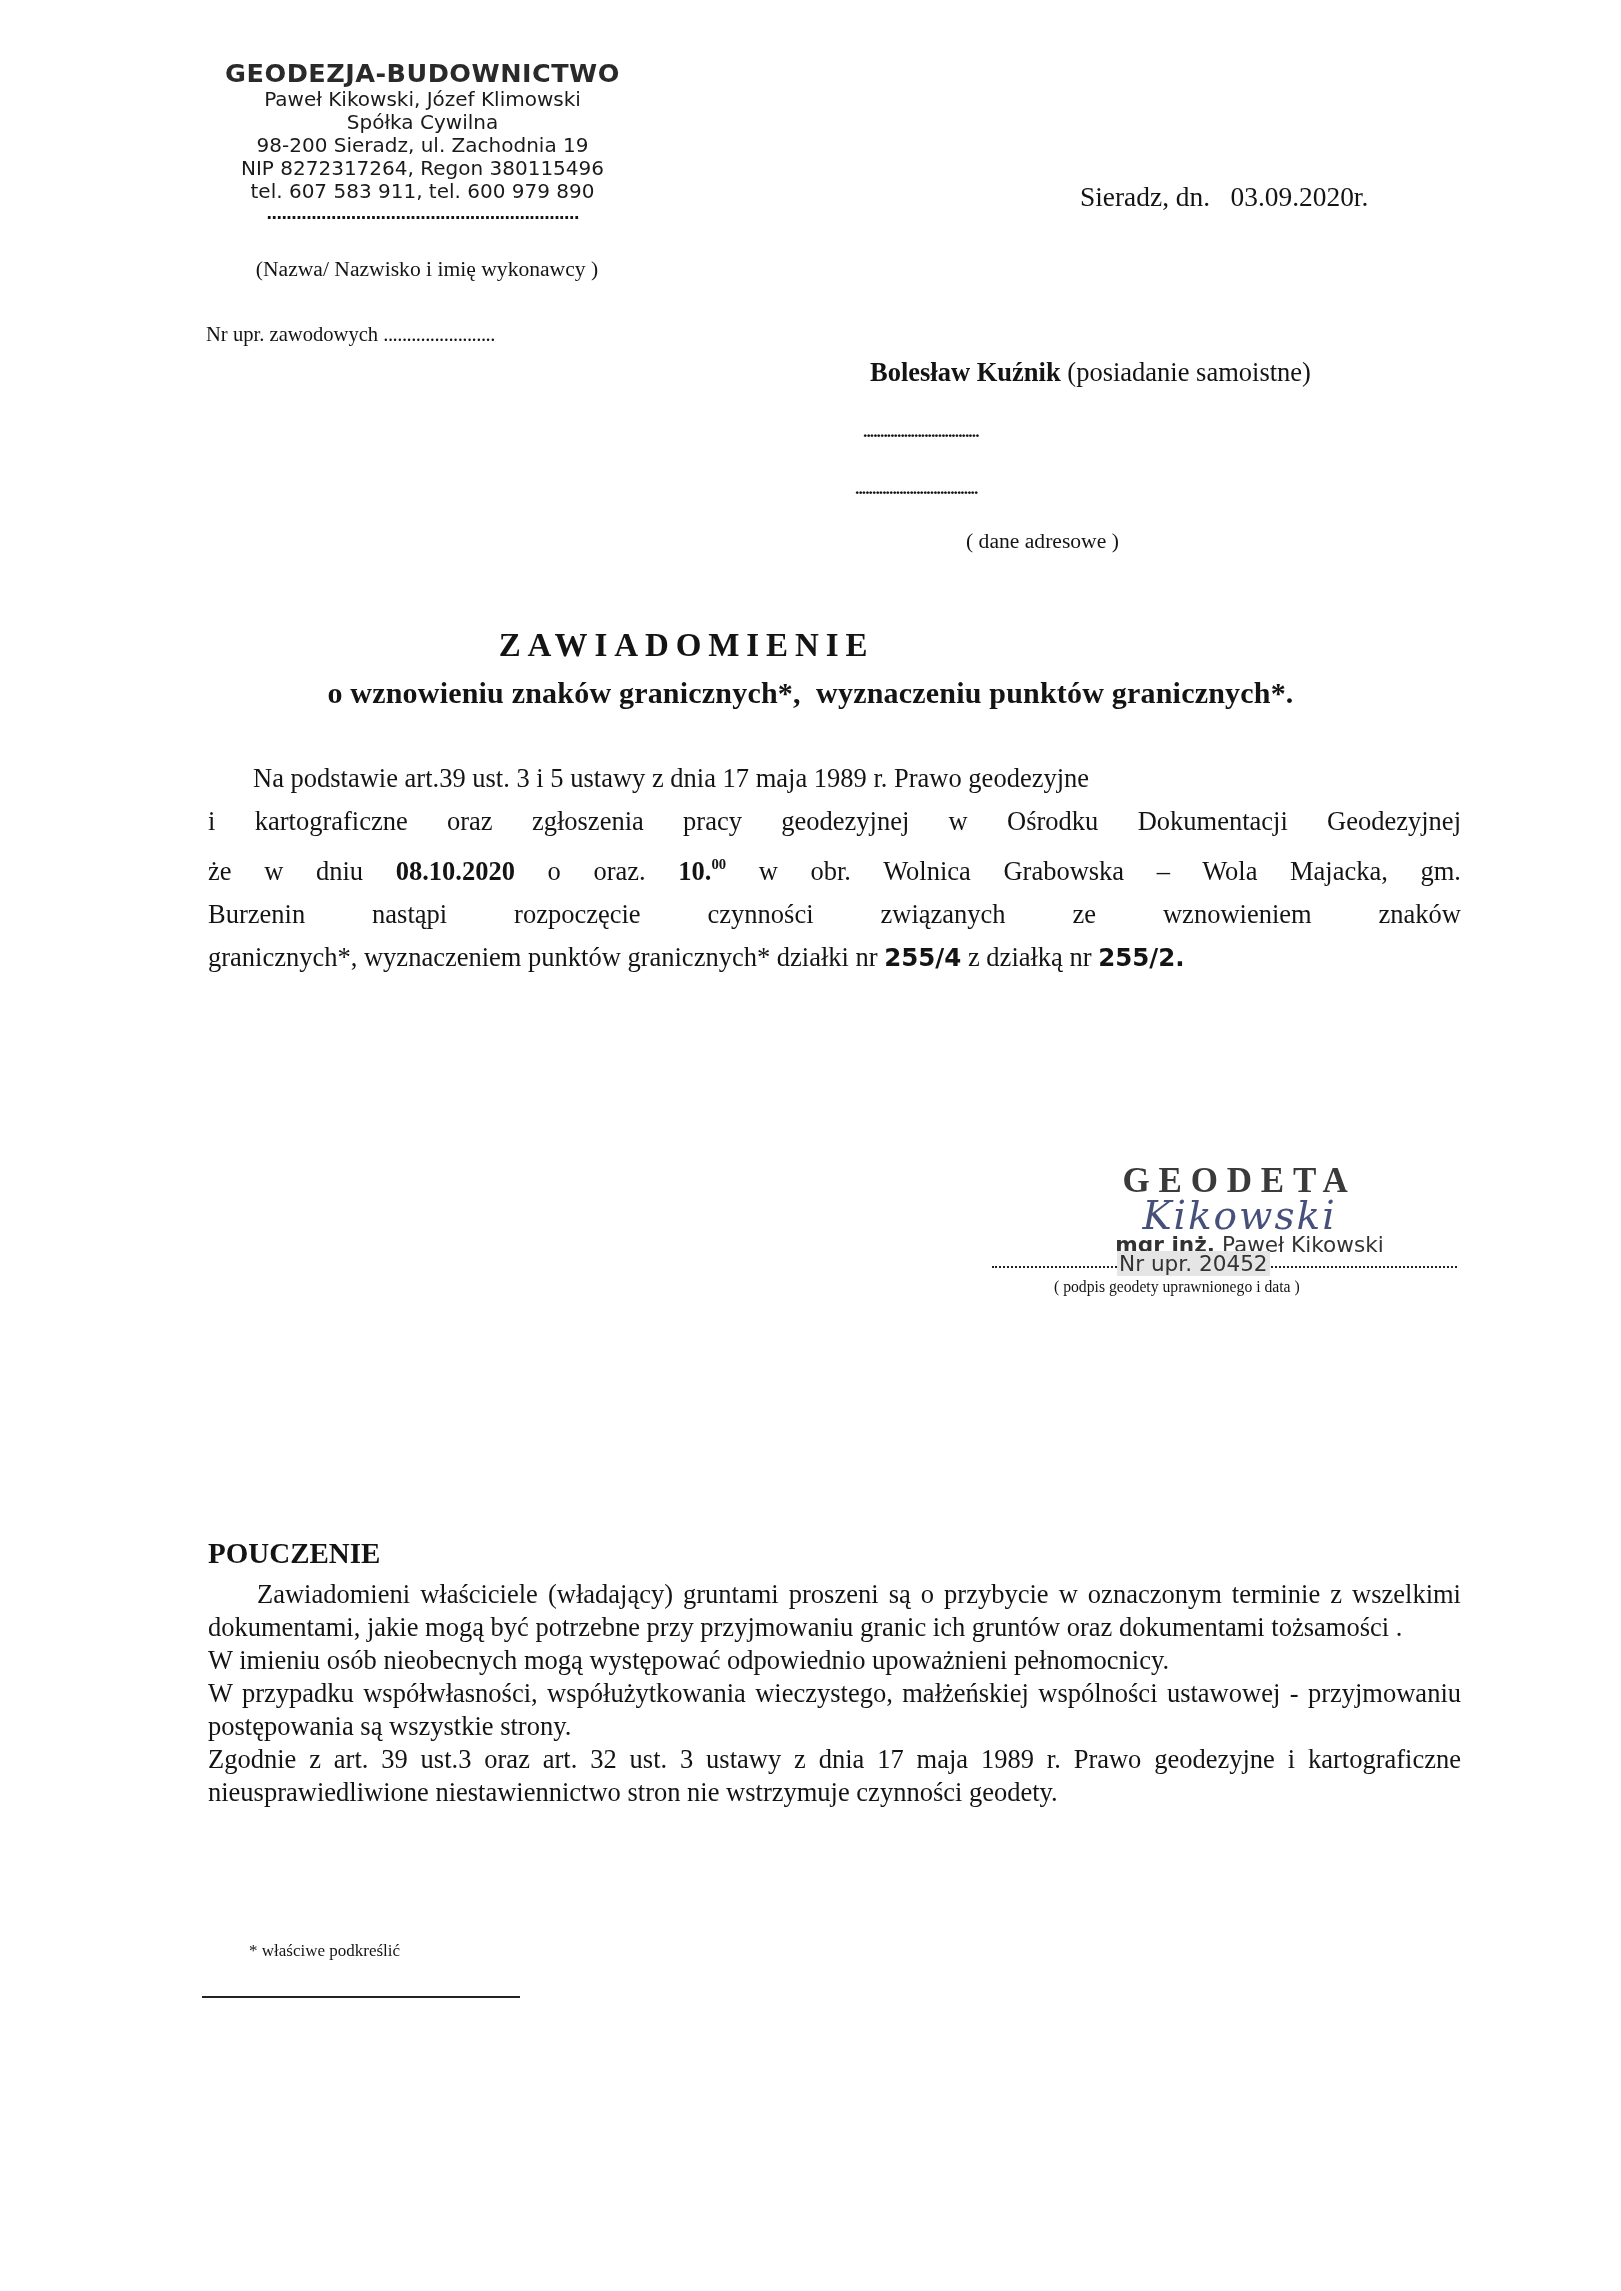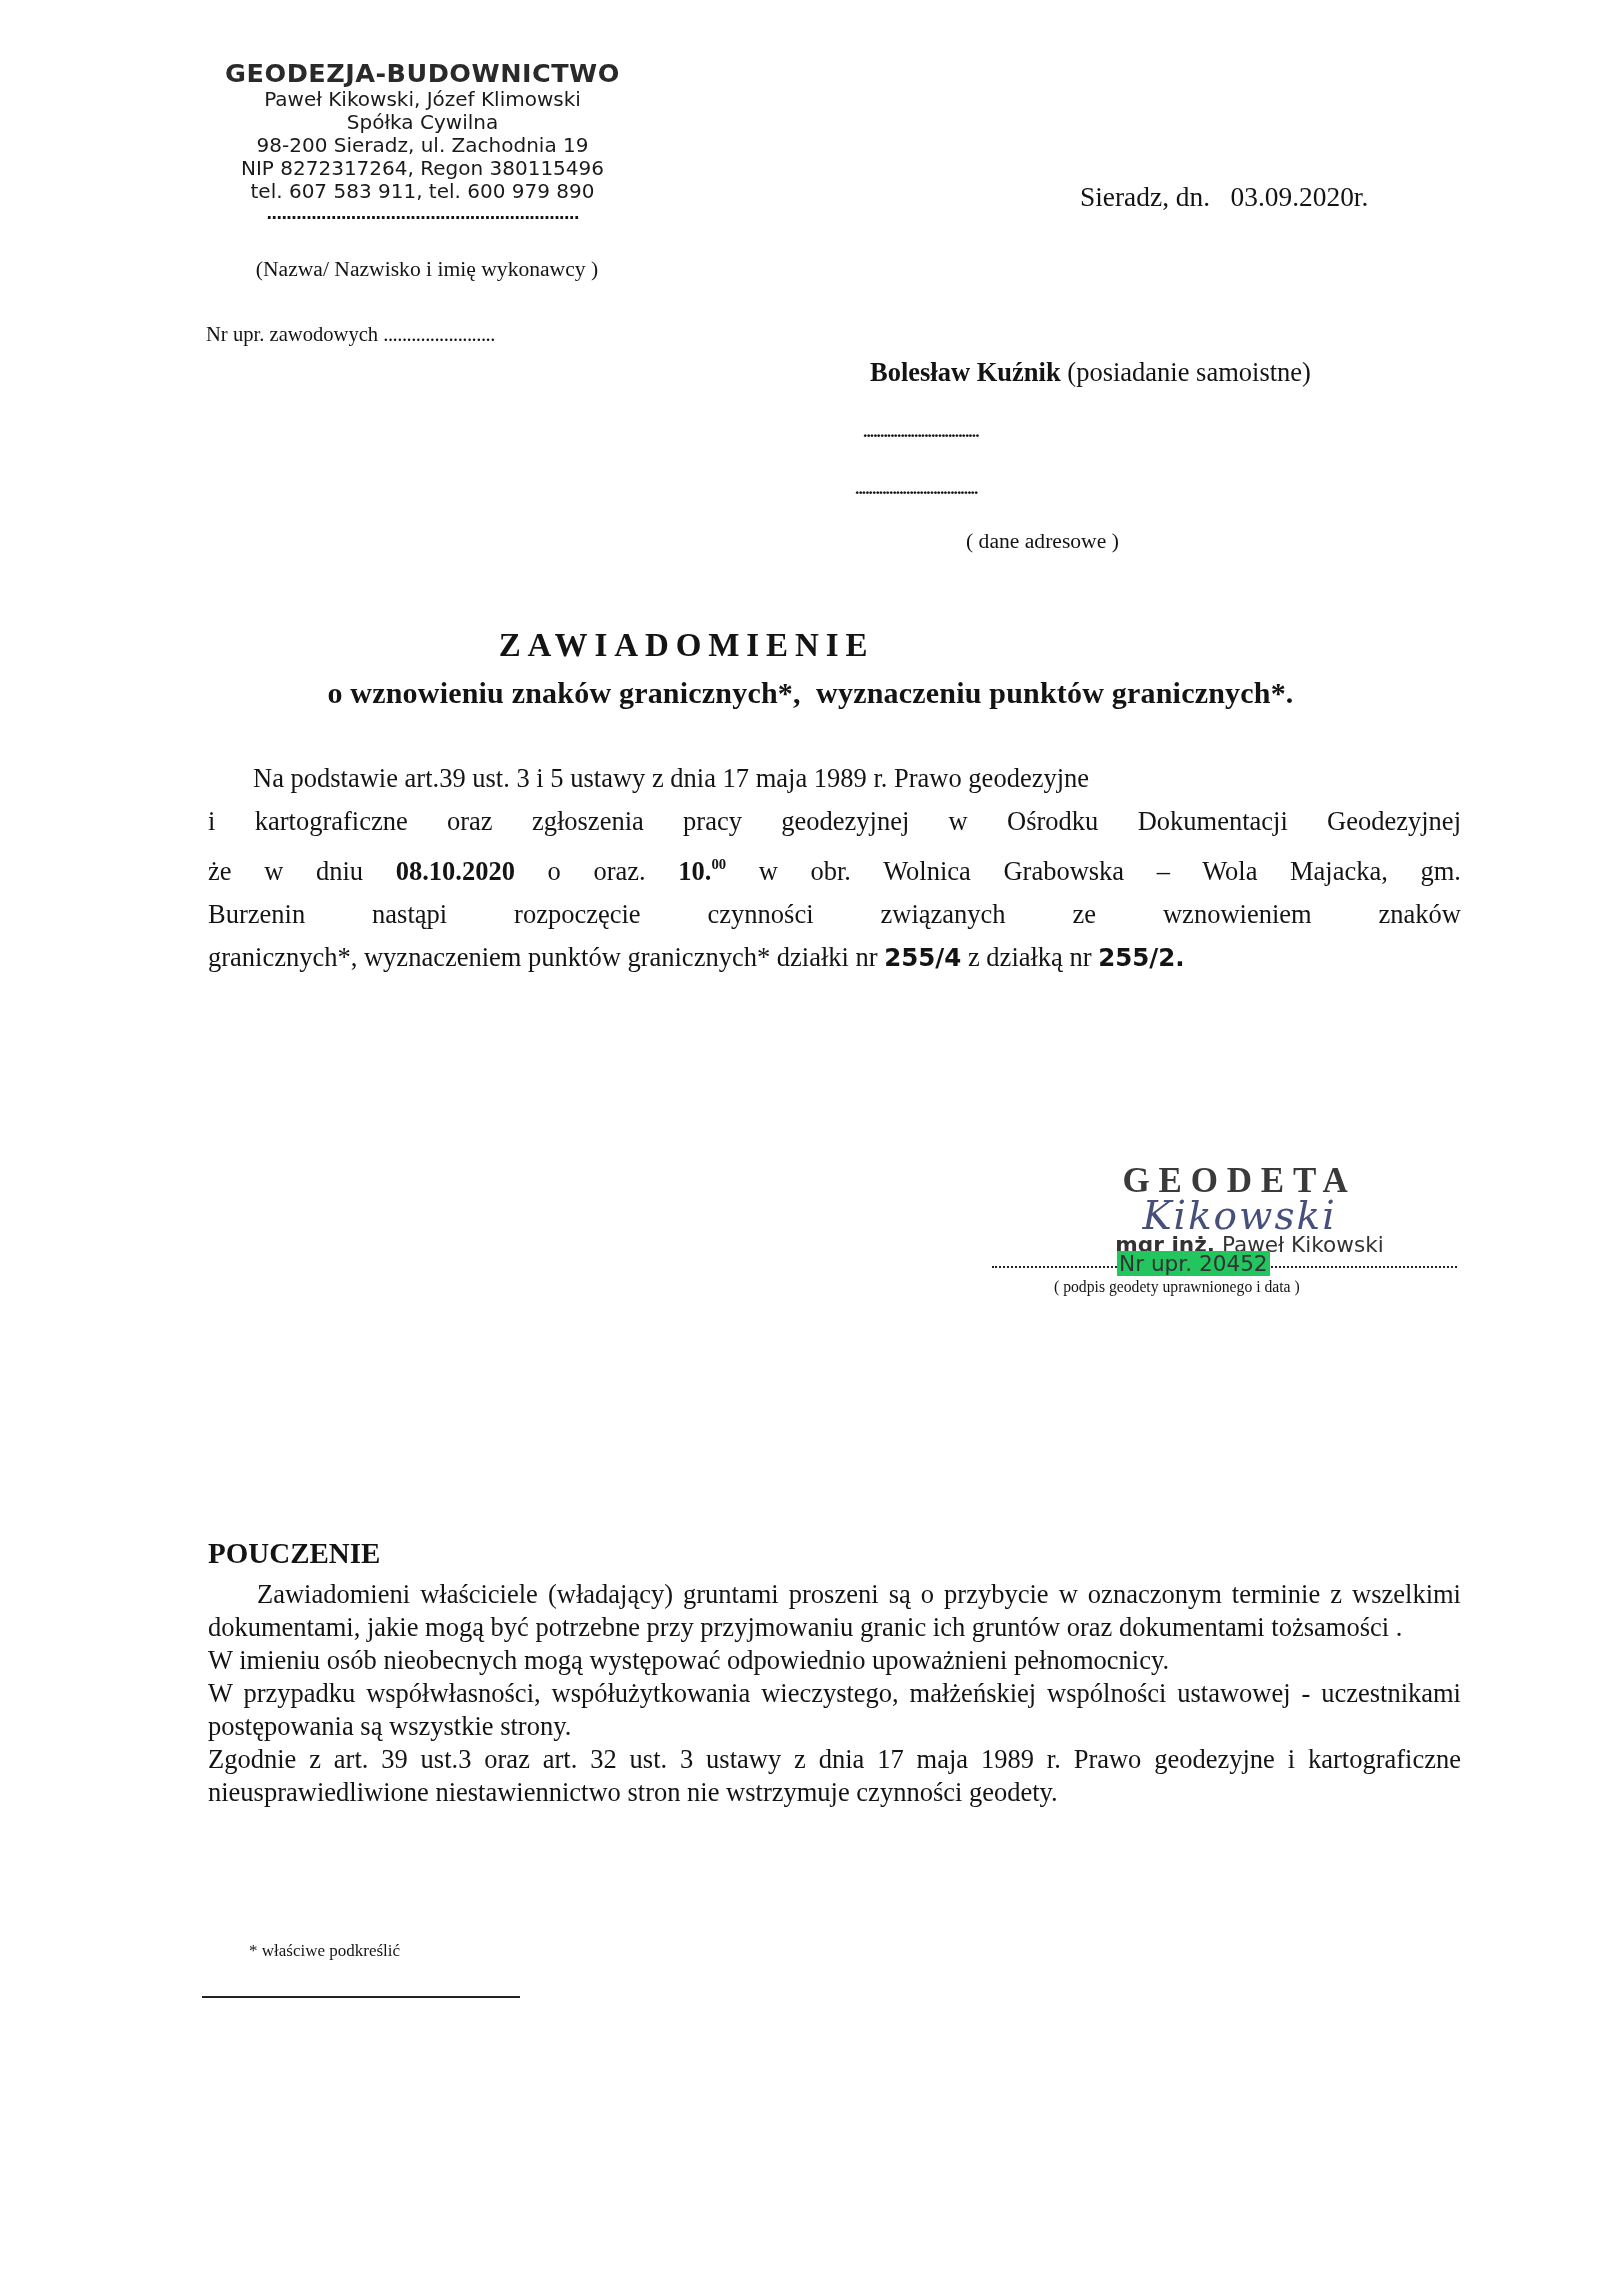--- a/index.html
+++ b/index.html
@@ -92,26 +92,26 @@
   <span class="line just">Burzenin nastąpi rozpoczęcie czynności związanych ze wznowieniem znaków</span>
   <span class="line"><span>granicznych*, wyznaczeniem punktów granicznych* działki nr </span><span class="bold-sans">255/4</span><span> z działką nr </span><span class="bold-sans">255/2.</span></span>
 </div>
 
 <div id="sig" class="abs sans">
   <div class="geodeta serif">GEODETA</div>
   <div class="handwriting">Kikowski</div>
   <div class="name"><b>mgr inż.</b> <span>Paweł Kikowski</span></div>
 </div>
 <div id="sig-dots" class="abs"></div>
-<div id="sig-nr" class="abs sans" style="background:#22c55e;padding:0 2px;">Nr upr. 20452</div>
+<div id="sig-nr" class="abs sans" style="background:#e5e5e5;padding:0 2px;">Nr upr. 20452</div>
 <div id="sig-caption" class="abs serif">( podpis geodety uprawnionego i data )</div>
 
 <div id="instr-title" class="abs serif">POUCZENIE</div>
 <div id="instr" class="abs serif">
   <p class="indent">Zawiadomieni właściciele (władający) gruntami proszeni są o przybycie w oznaczonym terminie z wszelkimi dokumentami, jakie mogą być potrzebne przy przyjmowaniu granic ich gruntów oraz dokumentami tożsamości .</p>
   <p>W imieniu osób nieobecnych  mogą występować odpowiednio upoważnieni pełnomocnicy.</p>
-  <p>W przypadku współwłasności, współużytkowania wieczystego, małżeńskiej wspólności ustawowej - uczestnikami postępowania są wszystkie strony.</p>
+  <p>W przypadku współwłasności, współużytkowania wieczystego, małżeńskiej wspólności ustawowej - przyjmowaniu postępowania są wszystkie strony.</p>
   <p>Zgodnie z art. 39 ust.3 oraz art. 32 ust. 3 ustawy z dnia 17 maja 1989 r. Prawo geodezyjne i kartograficzne nieusprawiedliwione niestawiennictwo stron nie wstrzymuje czynności geodety.</p>
 </div>
 
 <div id="footnote-rule" class="abs"></div>
 <div id="footnote" class="abs serif">* właściwe podkreślić</div>
 
 
 </body></html>

